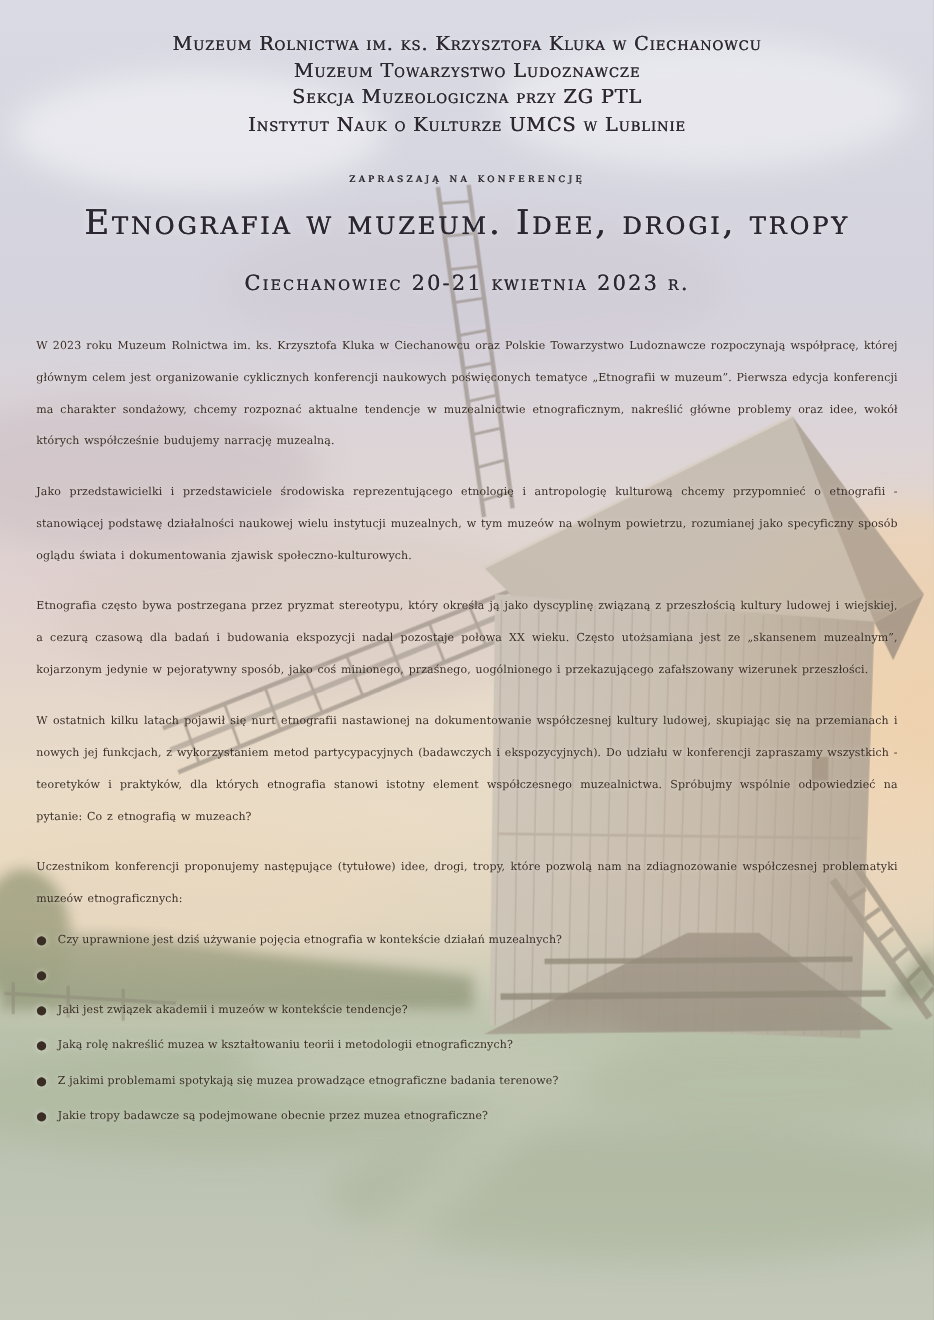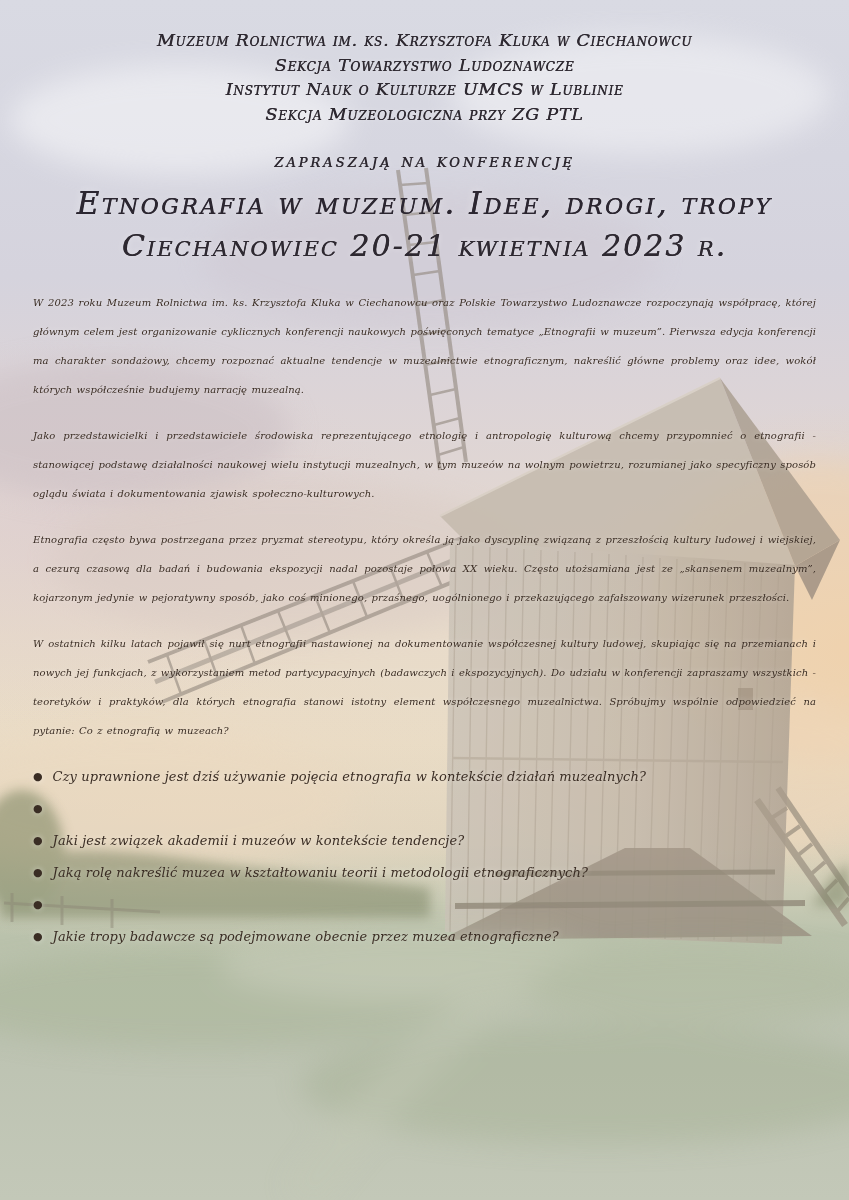--- a/index.html
+++ b/index.html
@@ -14,55 +14,54 @@
         #d9dae3 0%, #d6d6e0 13%, #d5d3dd 23%, #dcd4d7 33%,
         #e2d7d1 43%, #e8dbca 53%, #e9dcc6 62%, #e0d5bf 70%,
         #cbccb6 74.5%, #bac2ac 78%, #bdc3b2 87%, #c3c8b8 100%);
   }
   .scene{position:absolute;inset:0;width:100%;height:100%;}
   .content{
     position:absolute;inset:0;box-sizing:border-box;
     padding:20px 33px 3px 33px;z-index:2;
     color:#3a2d24;
     text-shadow:0 0 6px rgba(255,255,255,0.45);
-    font-style:italic;
   }
   header{text-align:center;color:#2e2931;}
   .org{margin-top:8px;}
   .org-line{
     font-variant:small-caps;font-size:17.5px;line-height:24.5px;
     letter-spacing:0.8px;text-shadow:0.4px 0 0 currentColor, 0 0 6px rgba(255,255,255,0.45);
   }
   .invitation{
-    margin-top:24px;font-variant:small-caps;font-size:18px;line-height:22px;
+    margin-top:24px;font-variant:small-caps;font-size:12px;line-height:22px;
     letter-spacing:3px;text-shadow:0.5px 0 0 currentColor, 0 0 6px rgba(255,255,255,0.45);
   }
   .title{
     margin:10px 0 0 0;font-weight:normal;font-variant:small-caps;
     font-size:31px;line-height:42px;letter-spacing:2.5px;color:#2b2630;
     text-shadow:0.4px 0 0 currentColor, 0 0 8px rgba(255,255,255,0.45);
   }
   .date{
-    margin-top:6px;font-variant:small-caps;font-size:30px;line-height:32px;
+    margin-top:18px;font-variant:small-caps;font-size:19px;line-height:32px;
     letter-spacing:2px;color:#2e2931;
     text-shadow:0.3px 0 0 currentColor, 0 0 6px rgba(255,255,255,0.45);
   }
   .body{margin-top:26px;}
   .para{
     margin:0 0 17px 0;text-align:justify;
     font-size:10px;line-height:29px;letter-spacing:0.1px;word-spacing:1px;
   }
   .para.intro{margin-bottom:8px;}
   .bullets{margin-top:4px;}
   .bullet-row{display:flex;align-items:flex-start;margin:0 0 3px 0;}
   .bullet-glyph{
     flex:0 0 auto;font-size:11px;line-height:29px;margin-right:10px;
     color:#3a2d24;
   }
-  .bullet-text{font-size:13px;line-height:29px;letter-spacing:0.1px;}
+  .bullet-text{font-size:10px;line-height:29px;letter-spacing:0.1px;}
 </style>
 </head>
 <body>
 
 <div class="page">
 
   <svg class="scene" viewBox="0 0 849 1200" preserveAspectRatio="none" aria-hidden="true">
     <defs>
       <filter id="b14" x="-60%" y="-60%" width="220%" height="220%">
           <feGaussianBlur stdDeviation="14"></feGaussianBlur>
@@ -145,42 +144,43 @@
       <path d="M300 1200 C400 1055 500 1000 560 935" stroke="#c7ccb5" stroke-width="42" fill="none" opacity="0.55"></path>
     </g>
   </svg>
 
   <div class="content">
     <header>
       <div class="org">
 
           <div class="org-line">Muzeum Rolnictwa im. ks. Krzysztofa Kluka w Ciechanowcu</div>
 
-          <div class="org-line">Sekcja Towarzystwo Ludoznawcze</div>
+          <div class="org-line">Muzeum Towarzystwo Ludoznawcze</div>
+
+          <div class="org-line">Sekcja Muzeologiczna przy ZG PTL</div>
 
           <div class="org-line">Instytut Nauk o Kulturze UMCS w Lublinie</div>
-
-          <div class="org-line">Sekcja Muzeologiczna przy ZG PTL</div>
         </div>
       <div class="invitation">zapraszają na konferencję</div>
       <h1 class="title">Etnografia w muzeum. Idee, drogi, tropy</h1>
       <div class="date">Ciechanowiec 20-21 kwietnia 2023 r.</div>
     </header>
 
     <main class="body">
 
         <p class="para">W 2023 roku Muzeum Rolnictwa im. ks. Krzysztofa Kluka w Ciechanowcu oraz Polskie Towarzystwo Ludoznawcze rozpoczynają współpracę, której głównym celem jest organizowanie cyklicznych konferencji naukowych poświęconych tematyce „Etnografii w muzeum”. Pierwsza edycja konferencji ma charakter sondażowy, chcemy rozpoznać aktualne tendencje w muzealnictwie etnograficznym, nakreślić główne problemy oraz idee, wokół których współcześnie budujemy narrację muzealną.</p>
 
         <p class="para">Jako przedstawicielki i przedstawiciele środowiska reprezentującego etnologię i antropologię kulturową chcemy przypomnieć o etnografii - stanowiącej podstawę działalności naukowej wielu instytucji muzealnych, w tym muzeów na wolnym powietrzu, rozumianej jako specyficzny sposób oglądu świata i dokumentowania zjawisk społeczno-kulturowych.</p>
 
         <p class="para">Etnografia często bywa postrzegana przez pryzmat stereotypu, który określa ją jako dyscyplinę związaną z przeszłością kultury ludowej i wiejskiej, a cezurą czasową dla badań i budowania ekspozycji nadal pozostaje połowa XX wieku. Często utożsamiana jest ze „skansenem muzealnym”, kojarzonym jedynie w pejoratywny sposób, jako coś minionego, przaśnego, uogólnionego i przekazującego zafałszowany wizerunek przeszłości.</p>
 
         <p class="para">W ostatnich kilku latach pojawił się nurt etnografii nastawionej na dokumentowanie współczesnej kultury ludowej, skupiając się na przemianach i nowych jej funkcjach, z wykorzystaniem metod partycypacyjnych (badawczych i ekspozycyjnych). Do udziału w konferencji zapraszamy wszystkich - teoretyków i praktyków, dla których etnografia stanowi istotny element współczesnego muzealnictwa. Spróbujmy wspólnie odpowiedzieć na pytanie: Co z etnografią w muzeach?</p>
       </main>
 
+    <p class="para intro">Uczestnikom konferencji proponujemy następujące (tytułowe)  idee, drogi, tropy, które pozwolą nam na zdiagnozowanie współczesnej problematyki muzeów etnograficznych:</p>
 
     <div class="bullets">
 
         <div class="bullet-row">
           <span class="bullet-glyph">●</span>
           <span class="bullet-text">Czy uprawnione jest dziś używanie pojęcia etnografia w kontekście działań muzealnych?</span>
         </div>
 
         <div class="bullet-row">
           <span class="bullet-glyph">●</span>
@@ -191,20 +191,21 @@
           <span class="bullet-text">Jaki jest związek akademii i muzeów w kontekście tendencje?</span>
         </div>
 
         <div class="bullet-row">
           <span class="bullet-glyph">●</span>
           <span class="bullet-text">Jaką rolę nakreślić muzea w kształtowaniu teorii i metodologii etnograficznych?</span>
         </div>
 
         <div class="bullet-row">
           <span class="bullet-glyph">●</span>
+          <span class="bullet-text">Z jakimi problemami spotykają się muzea prowadzące etnograficzne badania terenowe?</span>
         </div>
 
         <div class="bullet-row">
           <span class="bullet-glyph">●</span>
           <span class="bullet-text">Jakie tropy badawcze są podejmowane obecnie przez muzea etnograficzne?</span>
         </div>
       </div>
   </div>
 </div>
 

